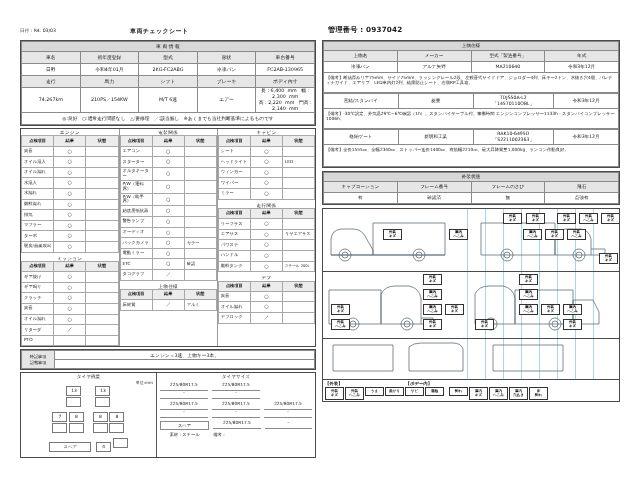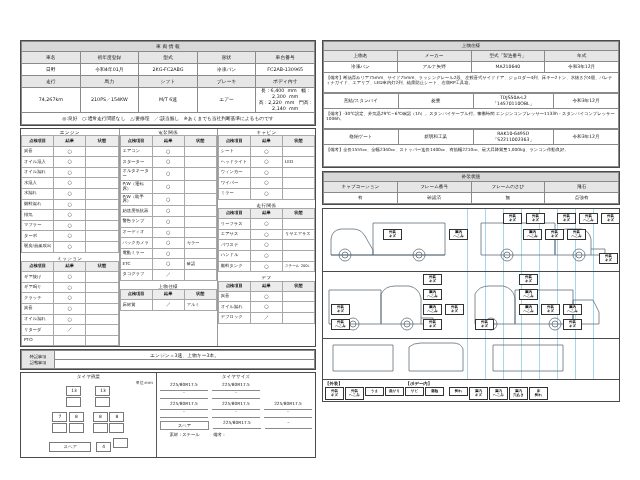--- a/index.html
+++ b/index.html
@@ -89,20 +89,25 @@
   .legendhdr{font-size:4.4px;font-weight:bold;}
   .legitem{display:inline-block;border:0.6px solid #333;background:#fff;
     font-size:3.6px;line-height:1.1;text-align:center;font-weight:bold;
     width:17px;padding:1.5px 0;margin-right:1px;vertical-align:top;}
 </style>
 </head>
 <body>
 
 <div class="page">
 
+  <div class="topbar">
+    <div class="issue-date">日付 : R4. 03/03</div>
+    <div class="sheet-title">車両チェックシート</div>
+    <div class="mgmt-no">管理番号 : 0937042</div>
+  </div>
 
   <div class="left">
 
     <div class="leftbox">
       <table class="tbl vinfo">
         <tbody>
             <tr>
               <td class="hdr" colspan="5" style="height:9px">車 両 情 報</td>
             </tr>
         <tr>

